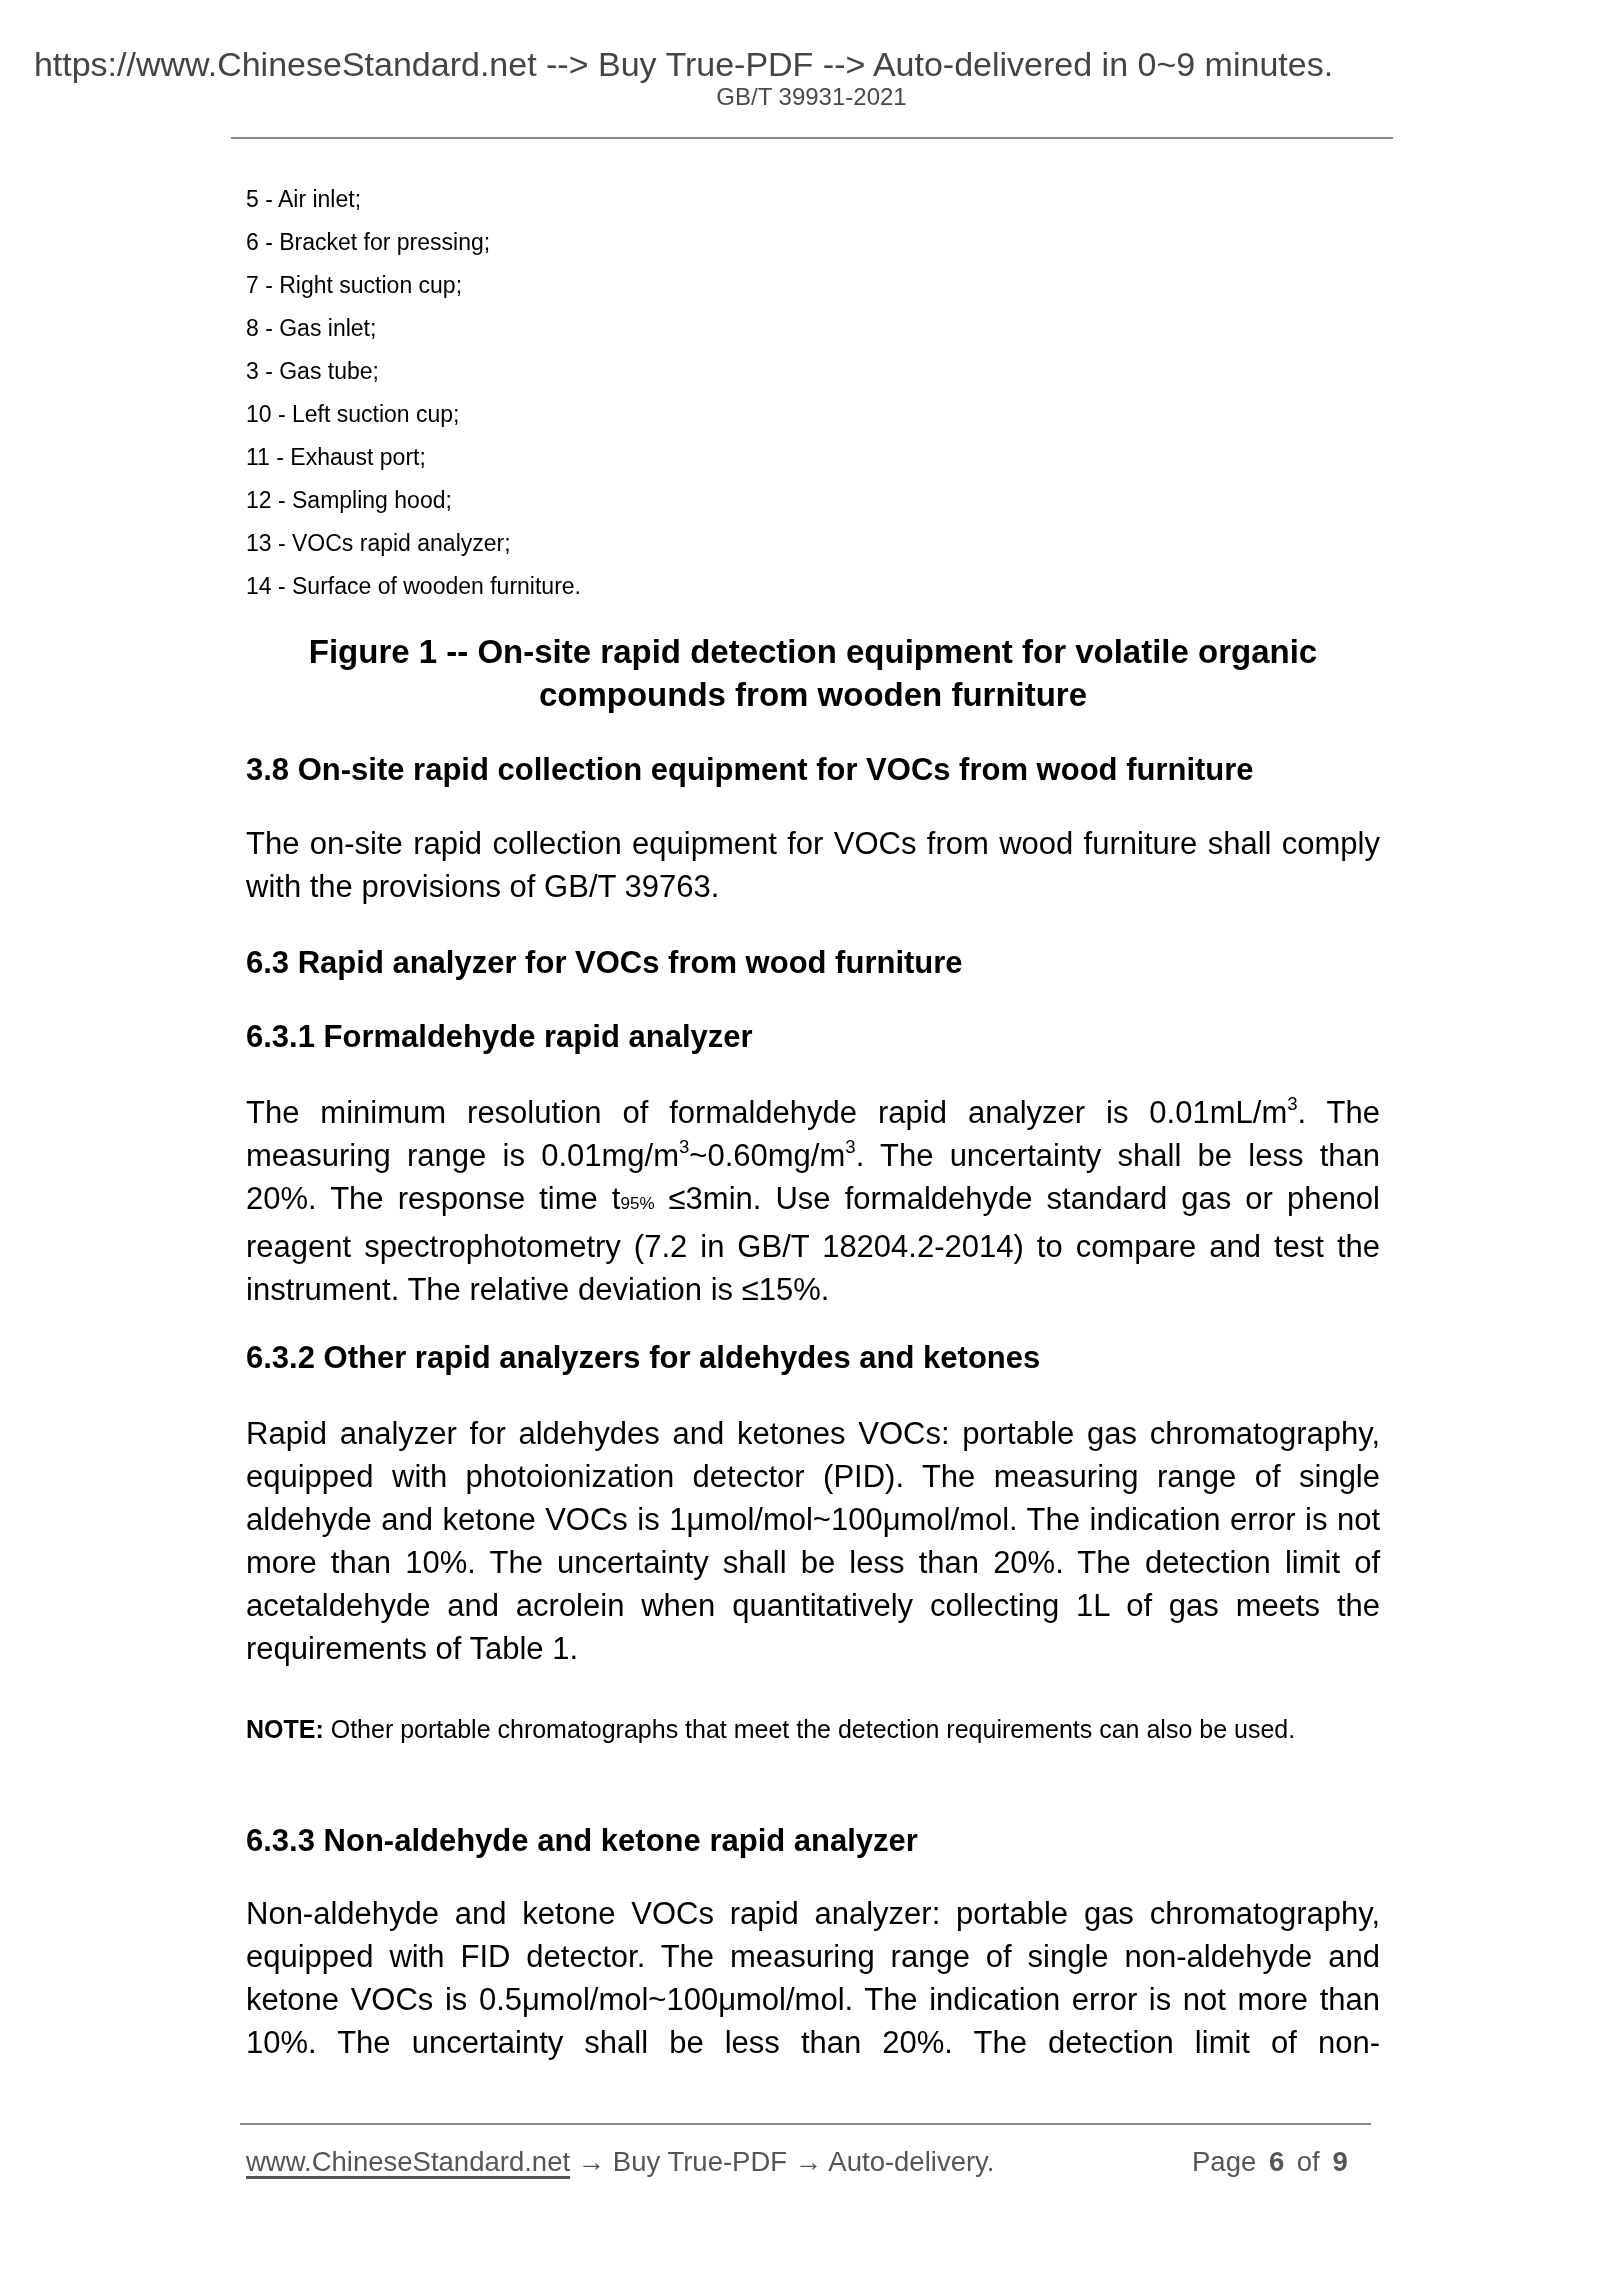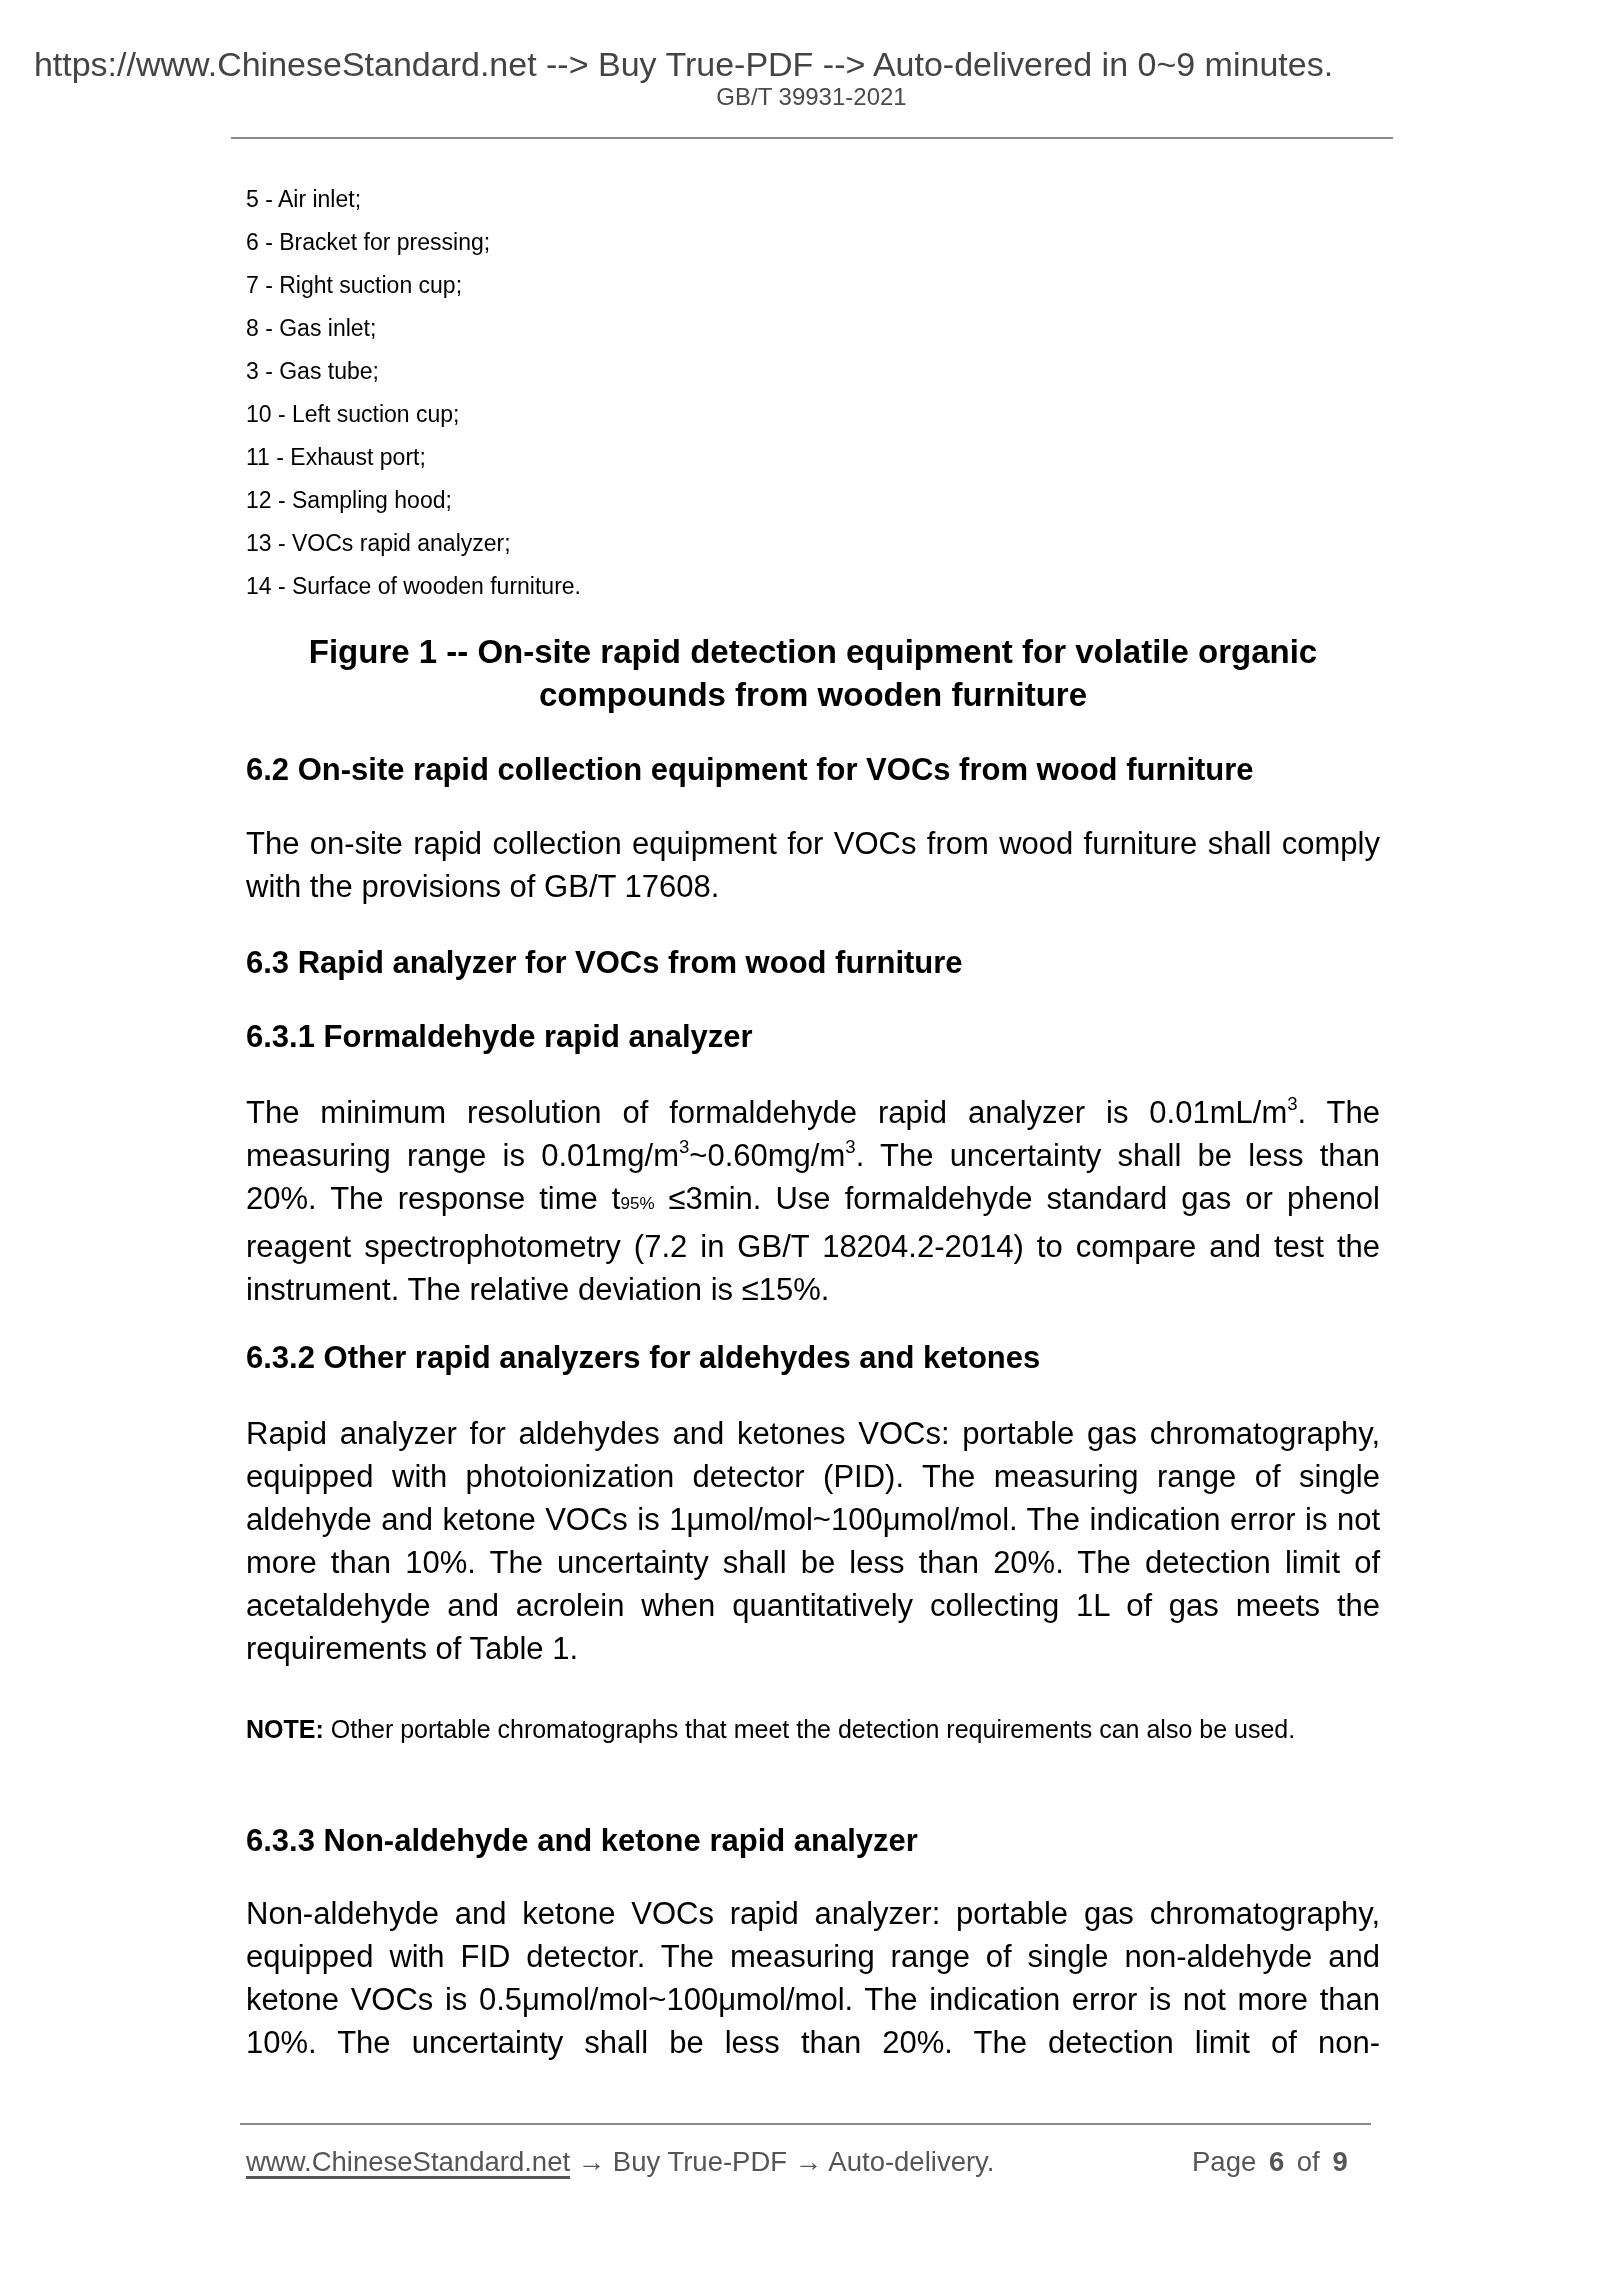--- a/index.html
+++ b/index.html
@@ -39,22 +39,22 @@
   <li>11 - Exhaust port;</li>
   <li>12 - Sampling hood;</li>
   <li>13 - VOCs rapid analyzer;</li>
   <li>14 - Surface of wooden furniture.</li>
 </ul>
 
 <div class="abs caption" style="padding:0 50px; box-sizing:border-box;">
   <span>Figure 1 -- On-site rapid detection equipment for volatile organic compounds from wooden furniture</span>
 </div>
 
-<div class="abs h" style="top:748px;">6.2 On-site rapid collection equipment for VOCs from wood furniture</div>
-<div class="abs p" style="top:822px;">The on-site rapid collection equipment for VOCs from wood furniture shall comply with the provisions of GB/T 17608.</div>
+<div class="abs h" style="top:748px;">3.8 On-site rapid collection equipment for VOCs from wood furniture</div>
+<div class="abs p" style="top:822px;">The on-site rapid collection equipment for VOCs from wood furniture shall comply with the provisions of GB/T 39763.</div>
 
 <div class="abs h" style="top:941px;">6.3 Rapid analyzer for VOCs from wood furniture</div>
 
 <div class="abs h" style="top:1015px;">6.3.1 Formaldehyde rapid analyzer</div>
 <div class="abs p" style="top:1091px;"><span>The minimum resolution of formaldehyde rapid analyzer is 0.01mL/m</span><sup>3</sup><span>. The measuring range is 0.01mg/m</span><sup>3</sup><span>~0.60mg/m</span><sup>3</sup><span>. The uncertainty shall be less than 20%. The response time t</span><span class="sub">95%</span><span> ≤3min. Use formaldehyde standard gas or phenol reagent spectrophotometry (7.2 in GB/T 18204.2-2014) to compare and test the instrument. The relative deviation is ≤15%.</span></div>
 
 <div class="abs h" style="top:1336px;">6.3.2 Other rapid analyzers for aldehydes and ketones</div>
 <div class="abs p" style="top:1412px;">Rapid analyzer for aldehydes and ketones VOCs: portable gas chromatography, equipped with photoionization detector (PID). The measuring range of single aldehyde and ketone VOCs is 1μmol/mol~100μmol/mol. The indication error is not more than 10%. The uncertainty shall be less than 20%. The detection limit of acetaldehyde and acrolein when quantitatively collecting 1L of gas meets the requirements of Table 1.</div>
 <div class="abs note" style="top:1708px;"><b>NOTE:</b><span> Other portable chromatographs that meet the detection requirements can also be used.</span></div>
 

